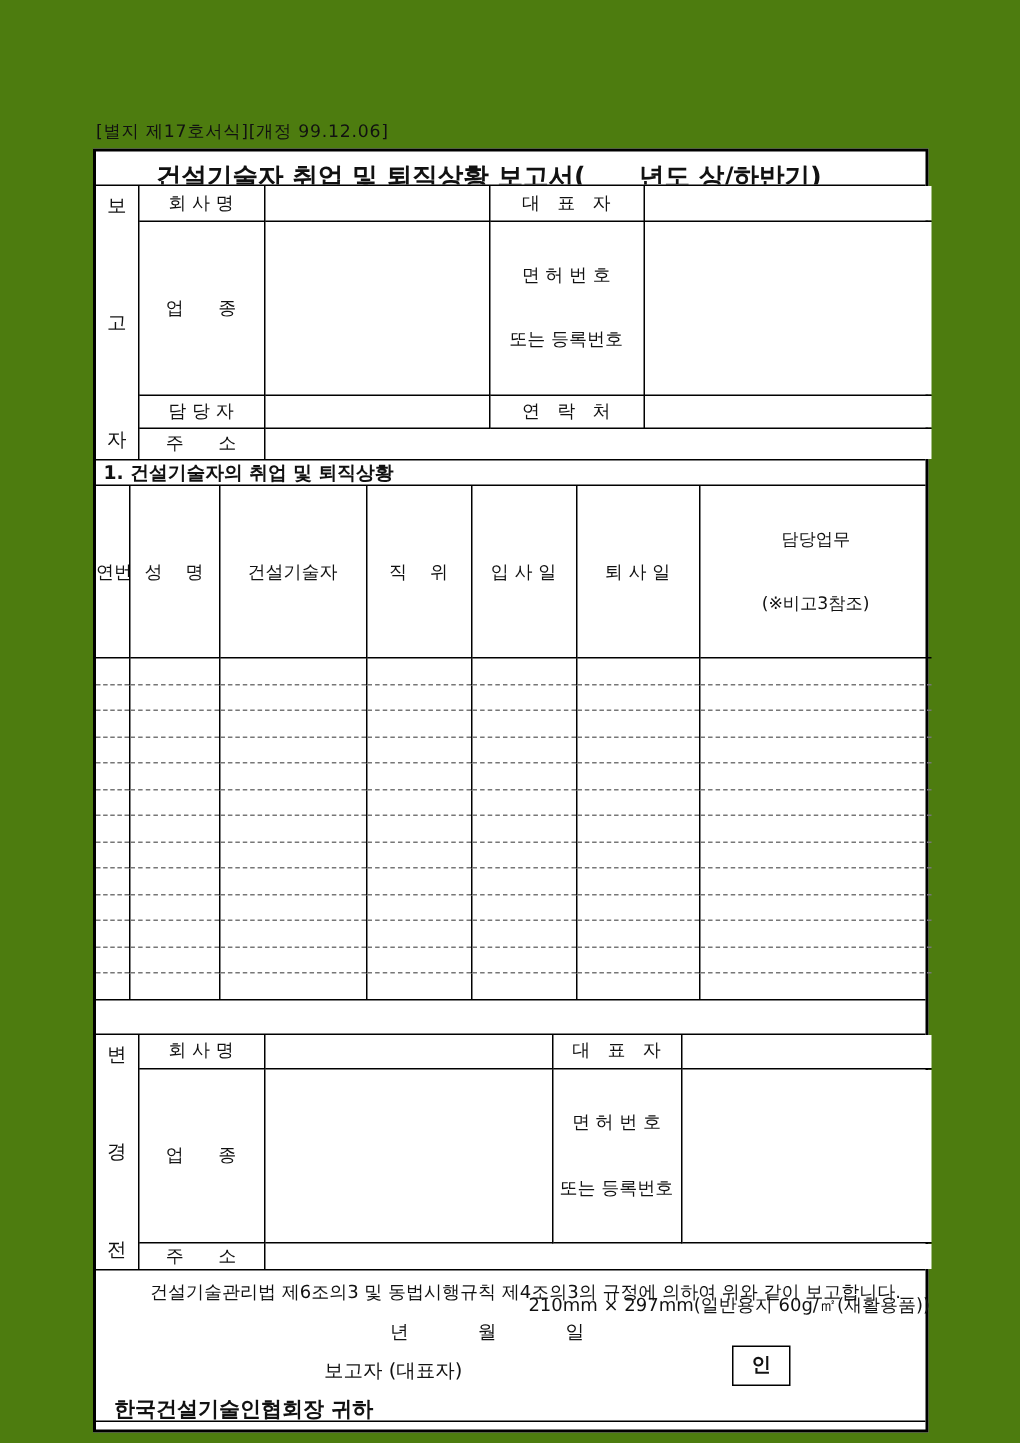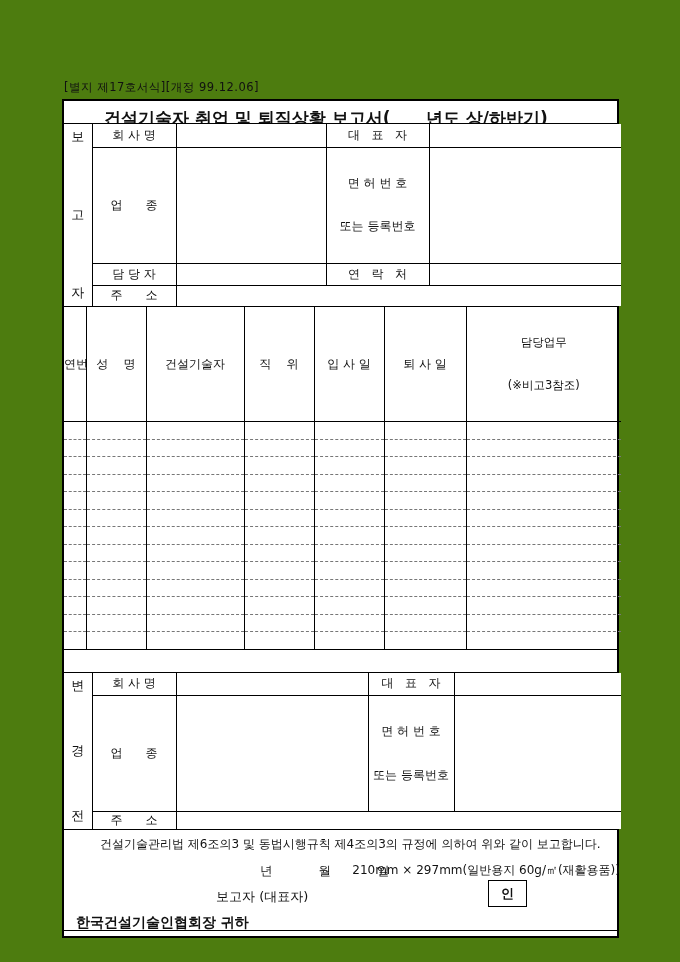--- a/index.html
+++ b/index.html
@@ -95,20 +95,21 @@
           <td class="inp"></td>
         </tr>
         <tr class="h21">
           <td>주      소</td>
           <td class="inp" colspan="3"></td>
         </tr>
       </tbody>
         </table>
     </div>
 
+    <div class="sec-heading sep">1. 건설기술자의 취업 및 퇴직상황</div>
 
     <div class="sep">
       <table class="etable">
         <colgroup>
             <col style="width:22px">
             <col style="width:60px">
             <col style="width:98px">
             <col style="width:70px">
             <col style="width:70px">
             <col style="width:82px">

